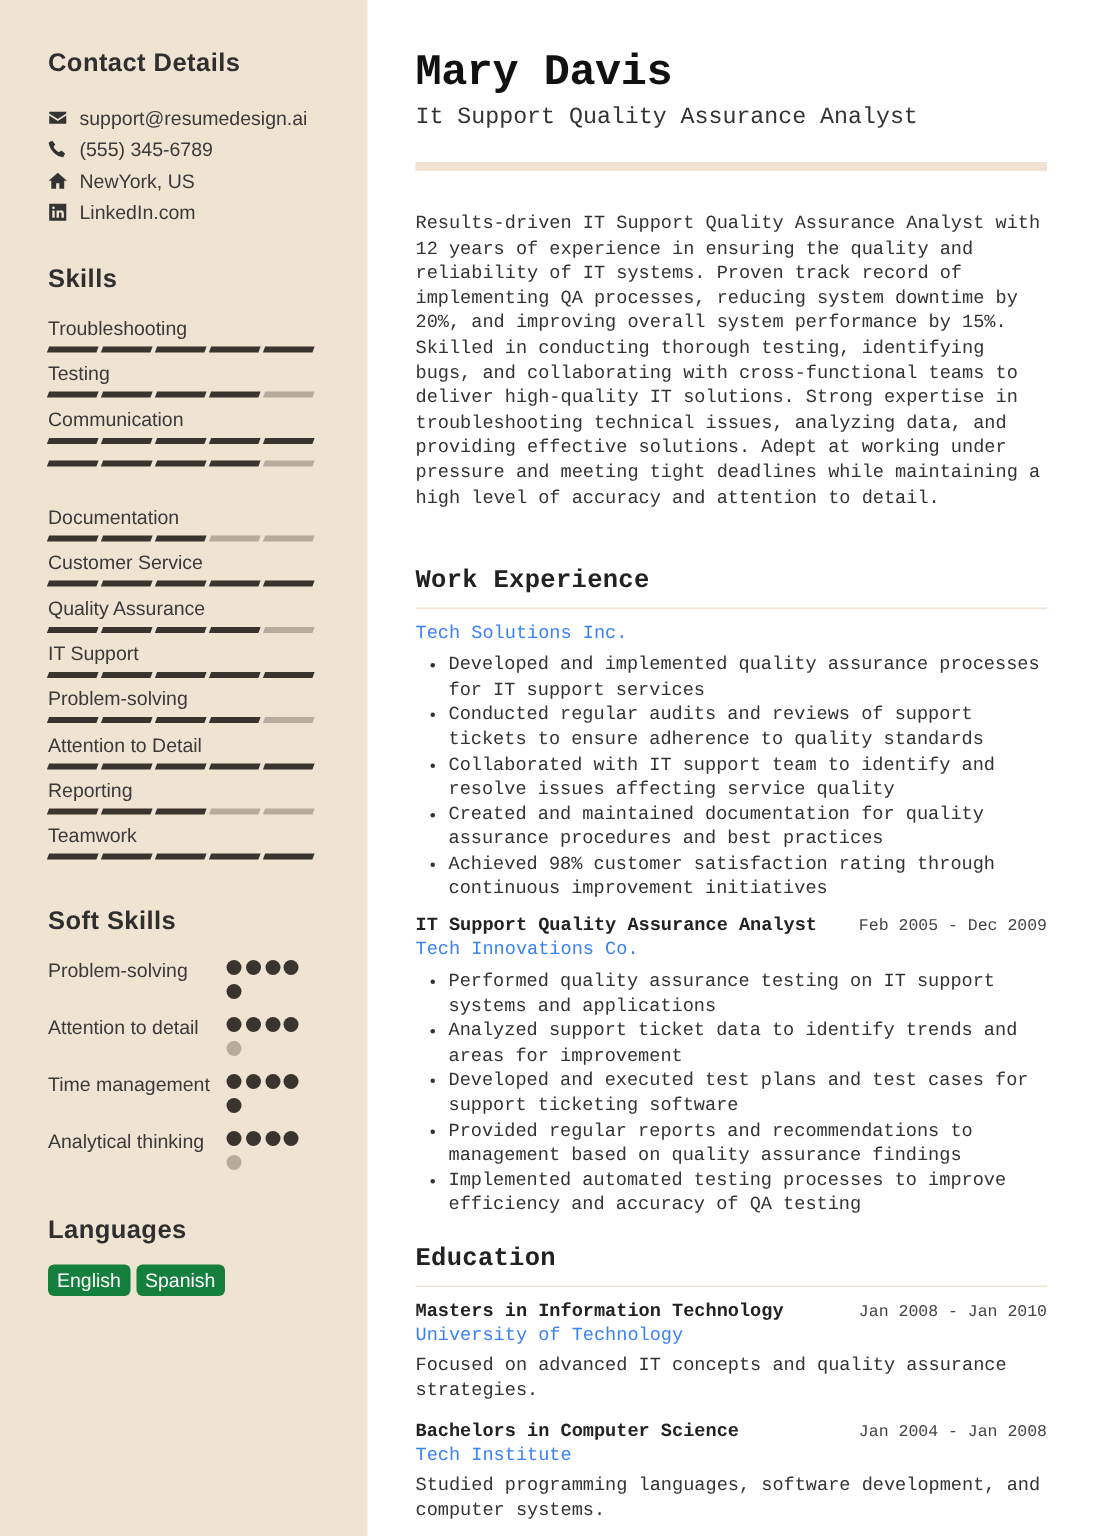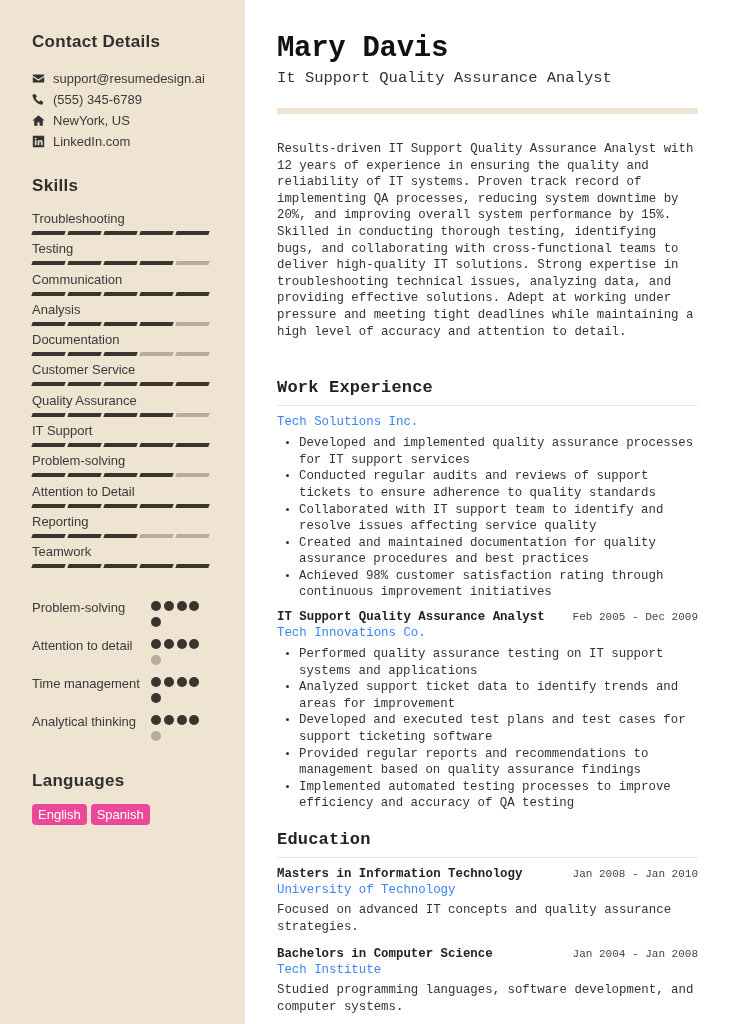--- a/index.html
+++ b/index.html
@@ -32,21 +32,21 @@
   .soft { margin-top: 24px; }
   .soft-list { margin-top: 14px; }
   .soft-item { display: flex; margin-bottom: 4px; }
   .soft-name { width: 119px; font-size: 13px; line-height: 17px; color: #3a3a3a; }
   .dots { width: 52px; display: flex; flex-wrap: wrap; padding-top: 2px; }
   .dot { width: 10px; height: 10px; border-radius: 50%; background: #3a342e; margin: 0 2.8px 6px 0; }
   .dot.off { background: #b7ab9c; }
 
   .langs { margin-top: 24px; }
   .lang-list { margin-top: 13px; display: flex; }
-  .lang { background: #ec4899; color: #ffffff; font-size: 13px; border-radius: 4px; padding: 3px 6px; margin-right: 4px; line-height: 15px; }
+  .lang { background: #15803d; color: #ffffff; font-size: 13px; border-radius: 4px; padding: 3px 6px; margin-right: 4px; line-height: 15px; }
 
   .main { position: absolute; left: 277px; top: 32px; width: 421px; font-family: Liberation Mono, monospace; }
   .name { font-size: 29px; font-weight: bold; color: #111; line-height: 34px; letter-spacing: -0.3px; }
   .title { font-size: 15.5px; color: #333; margin-top: 3px; }
   .accent-bar { height: 6px; background: #efe3d2; margin-top: 21px; }
   .summary { font-size: 12.4px; line-height: 16.6px; color: #333; margin-top: 27px; }
 
   .section-heading { font-size: 17px; font-weight: bold; color: #222; letter-spacing: 0.2px; }
   .section-rule { height: 1px; background: #efe3d2; margin-top: 8px; }
   .work { margin-top: 38px; }
@@ -133,21 +133,20 @@
           <div class="skill-name">Communication</div>
           <div class="skill-bars">
             <span class="seg"></span>
             <span class="seg"></span>
             <span class="seg"></span>
             <span class="seg"></span>
             <span class="seg"></span>
           </div>
         </div>
         <div class="skill">
-          <div class="skill-name">Analysis</div>
           <div class="skill-bars">
             <span class="seg"></span>
             <span class="seg"></span>
             <span class="seg"></span>
             <span class="seg"></span>
             <span class="seg off"></span>
           </div>
         </div>
         <div class="skill">
           <div class="skill-name">Documentation</div>
@@ -226,20 +225,21 @@
             <span class="seg"></span>
             <span class="seg"></span>
             <span class="seg"></span>
             <span class="seg"></span>
           </div>
         </div>
       </div>
   </section>
 
   <section class="soft">
+    <h2 class="side-heading">Soft Skills</h2>
     <div class="soft-list" id="soft-list">
         <div class="soft-item">
           <div class="soft-name">Problem-solving</div>
           <div class="dots">
             <span class="dot"></span>
             <span class="dot"></span>
             <span class="dot"></span>
             <span class="dot"></span>
             <span class="dot"></span>
           </div>

